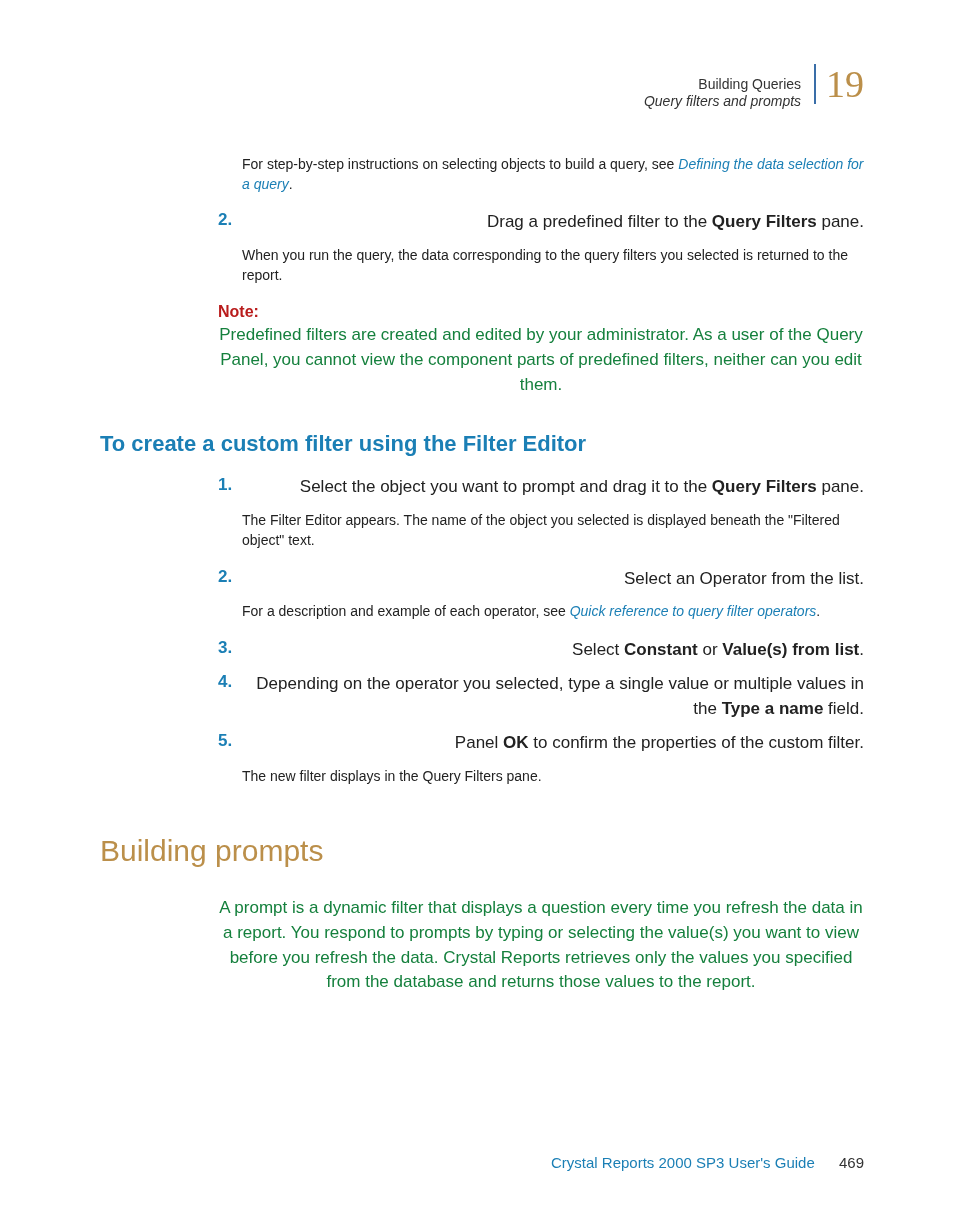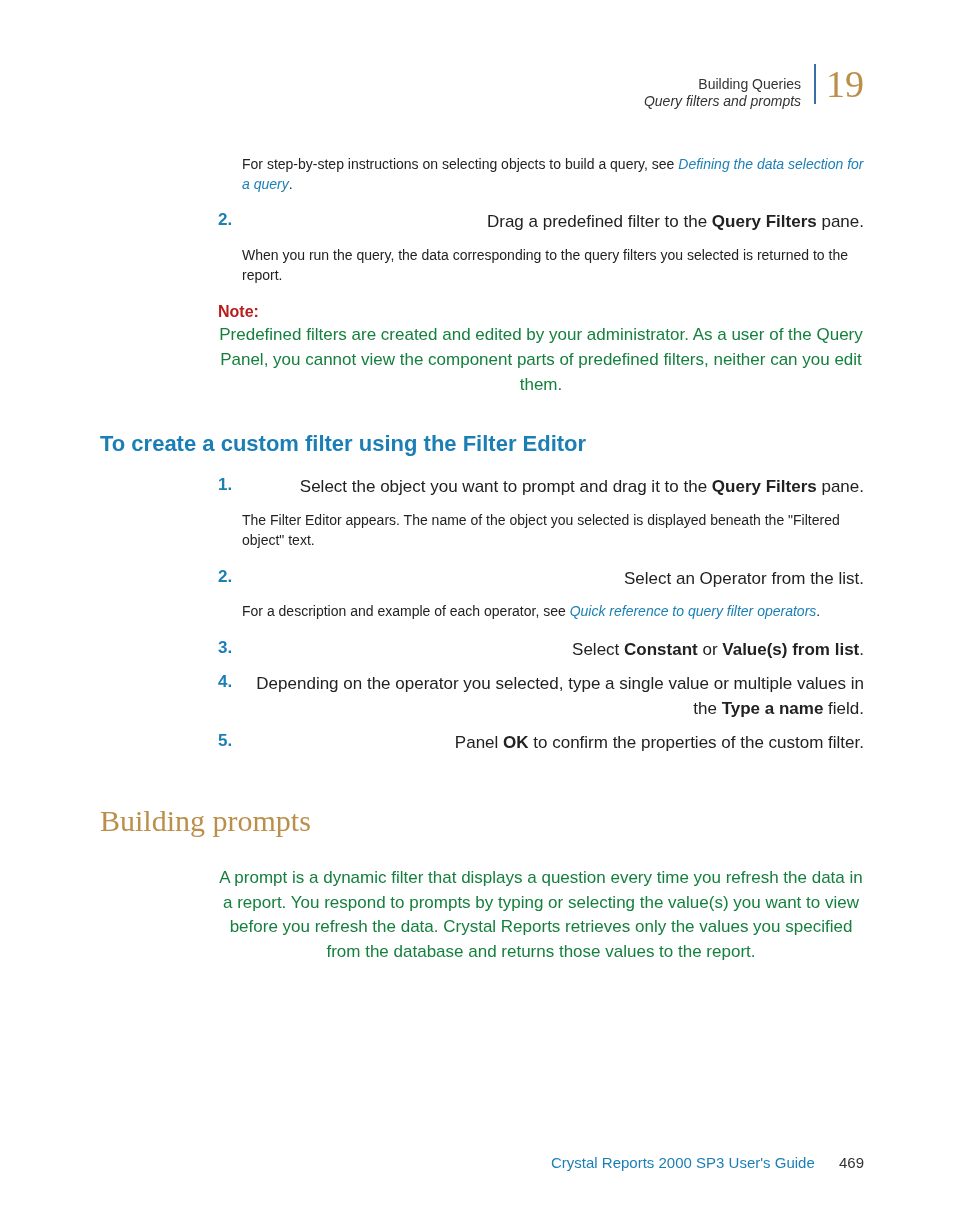--- a/index.html
+++ b/index.html
@@ -46,21 +46,21 @@
   .note-label { color: #b91c1c; font-weight: bold; font-size: 16px; margin-top: 18px; margin-bottom: 2px; }
   .h3 {
     color: #1b7fb5;
     font-weight: bold;
     font-size: 22px;
     margin: 34px 0 18px -118px;
     font-family: Arial, sans-serif;
   }
   .h2 {
     color: #bb8f4a;
-    font-family: Liberation Serif, serif;
+    font-family: Liberation Sans, sans-serif;
     font-size: 30px;
     font-weight: normal;
     margin: 48px 0 28px -118px;
   }
   .footer {
     position: absolute;
     bottom: 56px;
     right: 90px;
     font-size: 15px;
     color: #1b7fb5;
@@ -128,20 +128,21 @@
       <span>Depending on the operator you selected, type a single value or multiple values in the </span><span class="bold">Type a name</span><span> field.</span>
     </div>
   </div>
 
   <div class="ol-item">
     <div class="num">5.</div>
     <div class="txt">
       <span>Panel </span><span class="bold">OK</span><span> to confirm the properties of the custom filter.</span>
     </div>
   </div>
+  <p class="indent-p">The new filter displays in the Query Filters pane.</p>
 
   <h2 class="h2">Building prompts</h2>
 
   <p class="para">A prompt is a dynamic filter that displays a question every time you refresh the data in a report. You respond to prompts by typing or selecting the value(s) you want to view before you refresh the data. Crystal Reports retrieves only the values you specified from the database and returns those values to the report.</p>
 
 </div>
 
 <div class="footer">
   <span>Crystal Reports 2000 SP3 User's Guide</span>
   <span class="pgnum">469</span>

